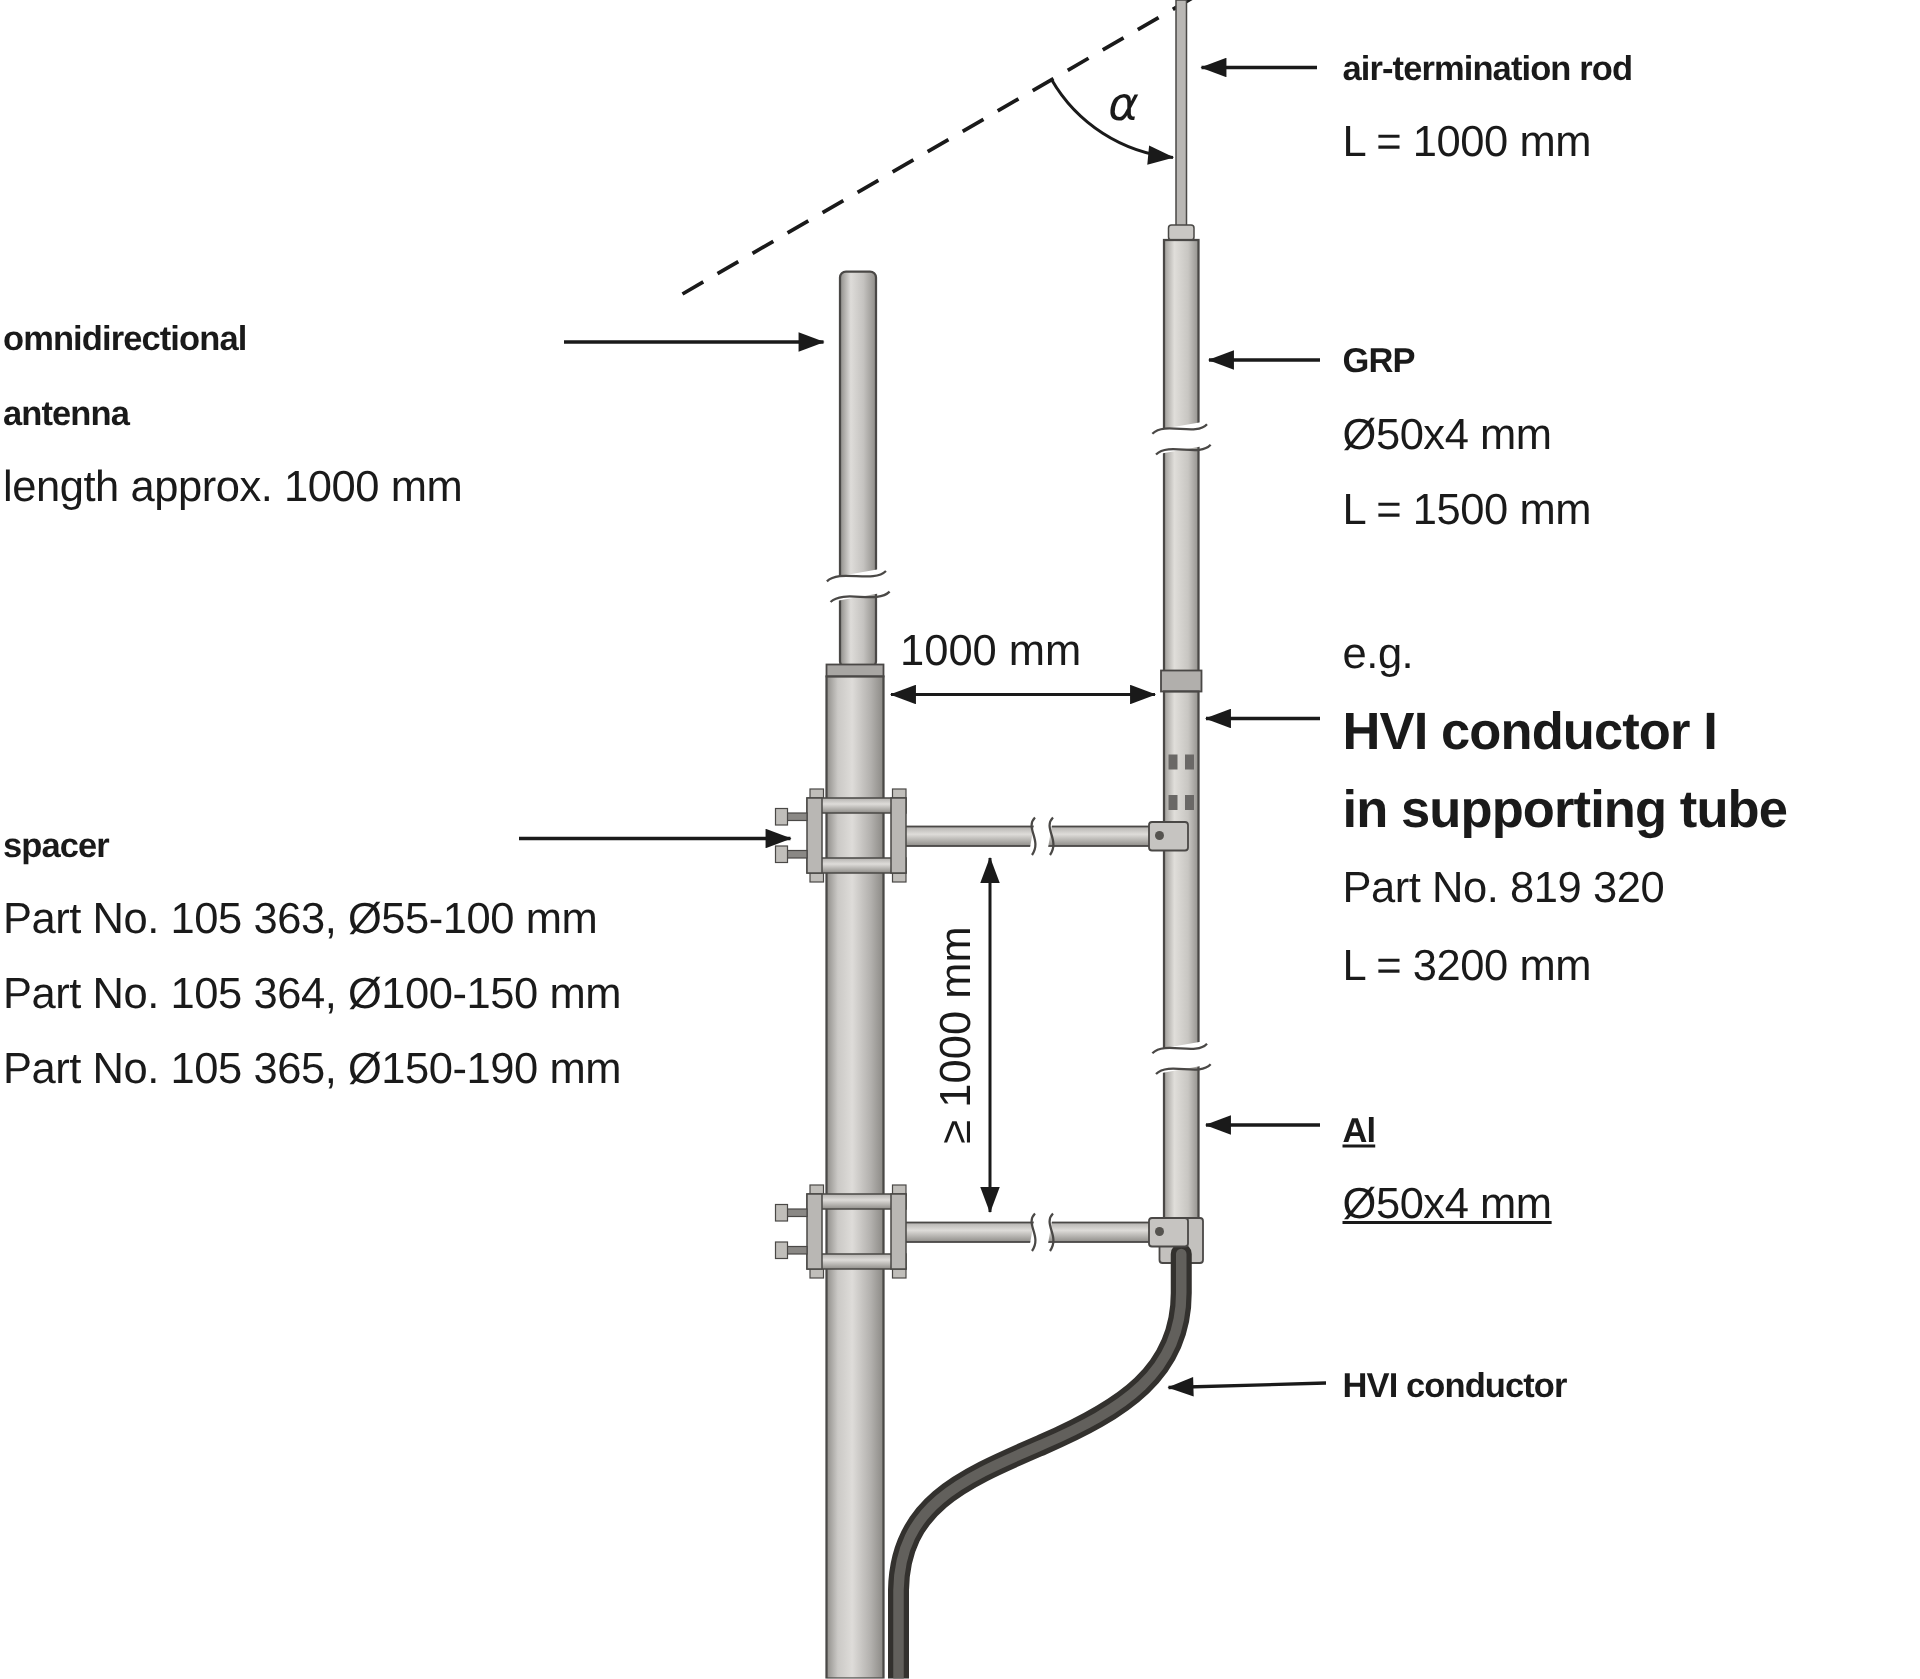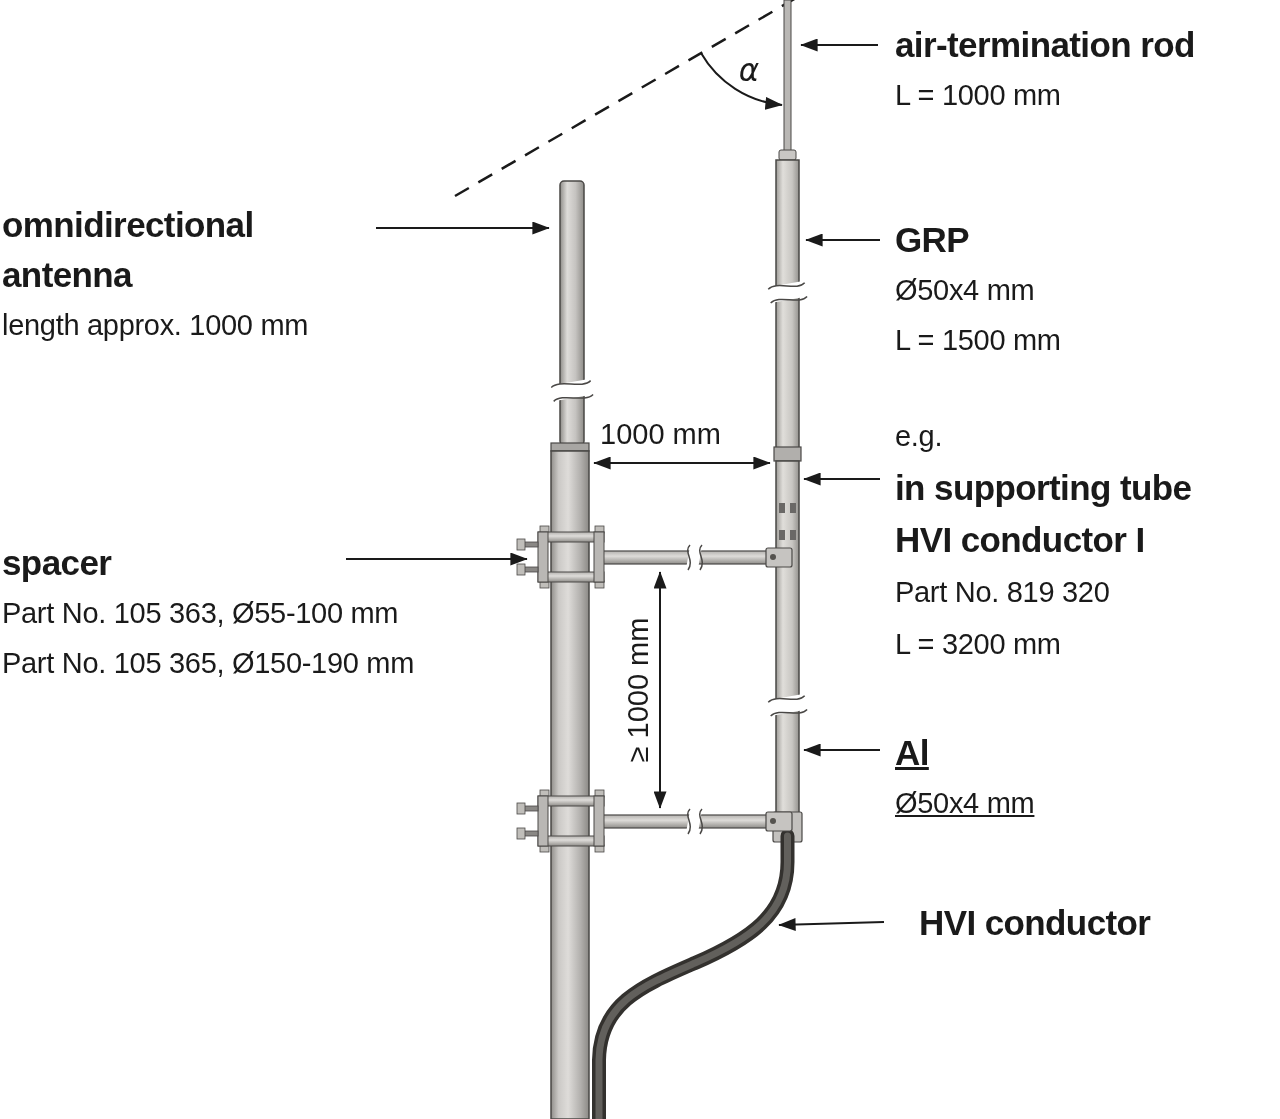--- a/index.html
+++ b/index.html
@@ -2,21 +2,21 @@
 <html><head>
 <meta charset="utf-8">
 <style>
   * { margin:0; padding:0; box-sizing:border-box; }
   html,body { background:#ffffff; }
   body { width:1280px; height:1119px; position:relative; overflow:hidden; }
   .stage { position:absolute; left:0; top:0; width:1280px; height:1119px;
            font-family:"Liberation Sans", sans-serif; color:#1a1a1a; }
   svg.art { position:absolute; left:0; top:0; }
   .lbl { position:absolute; white-space:nowrap; }
-  .b  { font-weight:700; font-size:35px; line-height:50px; letter-spacing:-0.6px; }
+  .b  { font-weight:700; font-size:23px; line-height:50px; letter-spacing:-0.6px; }
   .r  { font-weight:400; font-size:29px; line-height:50px; letter-spacing:-0.3px; }
   .r52{ font-weight:400; font-size:29px; line-height:52px; letter-spacing:-0.3px; }
   .b52{ font-weight:700; font-size:35px; line-height:52px; letter-spacing:-0.6px; }
   .dim { position:absolute; font-weight:400; font-size:29px; white-space:nowrap; }
   .dim-center { text-align:left; }
   .rot { transform:translate(-50%,-50%) rotate(-90deg); transform-origin:center center; }
   .alpha { position:absolute; font-family:"DejaVu Sans", sans-serif; font-style:italic;
            font-size:31px; transform:translate(-50%,-50%); }
 </style>
 </head>
@@ -143,48 +143,49 @@
 
   <div class="lbl" style="left:2px; top:200px;">
     <div class="b">omnidirectional</div>
     <div class="b">antenna</div>
     <div class="r">length approx. 1000 mm</div>
   </div>
 
   <div class="lbl" style="left:2px; top:538px;">
     <div class="b">spacer</div>
     <div class="r">Part No. 105 363, Ø55-100 mm</div>
+    <div class="r">Part No. 105 364, Ø100-150 mm</div>
     <div class="r">Part No. 105 365, Ø150-190 mm</div>
   </div>
 
   <div class="lbl" style="left:895px; top:20px;">
     <div class="b">air-termination rod</div>
     <div class="r">L = 1000 mm</div>
   </div>
 
   <div class="lbl" style="left:895px; top:215px;">
     <div class="b">GRP</div>
     <div class="r">Ø50x4 mm</div>
     <div class="r">L = 1500 mm</div>
   </div>
 
   <div class="lbl" style="left:895px; top:410px;">
     <div class="r52">e.g.</div>
+    <div class="b52">HVI conductor I</div>
     <div class="b52">in supporting tube</div>
-    <div class="b52">HVI conductor I</div>
     <div class="r52">Part No. 819 320</div>
     <div class="r52">L = 3200 mm</div>
   </div>
 
   <div class="lbl" style="left:895px; top:728px;text-decoration:underline;">
     <div class="b">Al</div>
     <div class="r">Ø50x4 mm</div>
   </div>
 
-  <div class="lbl" style="left:895px; top:898px;margin-left:24px;">
+  <div class="lbl" style="left:895px; top:898px;">
     <div class="b">HVI conductor</div>
   </div>
 
   <div class="dim dim-center" style="left:600px; top:418px; width:164px;">1000 mm</div>
 
   <div class="dim rot" style="left:638px; top:690px;">≥ 1000 mm</div>
 
   <div class="alpha" style="left:749px; top:70px;">α</div>
 
 </div>

